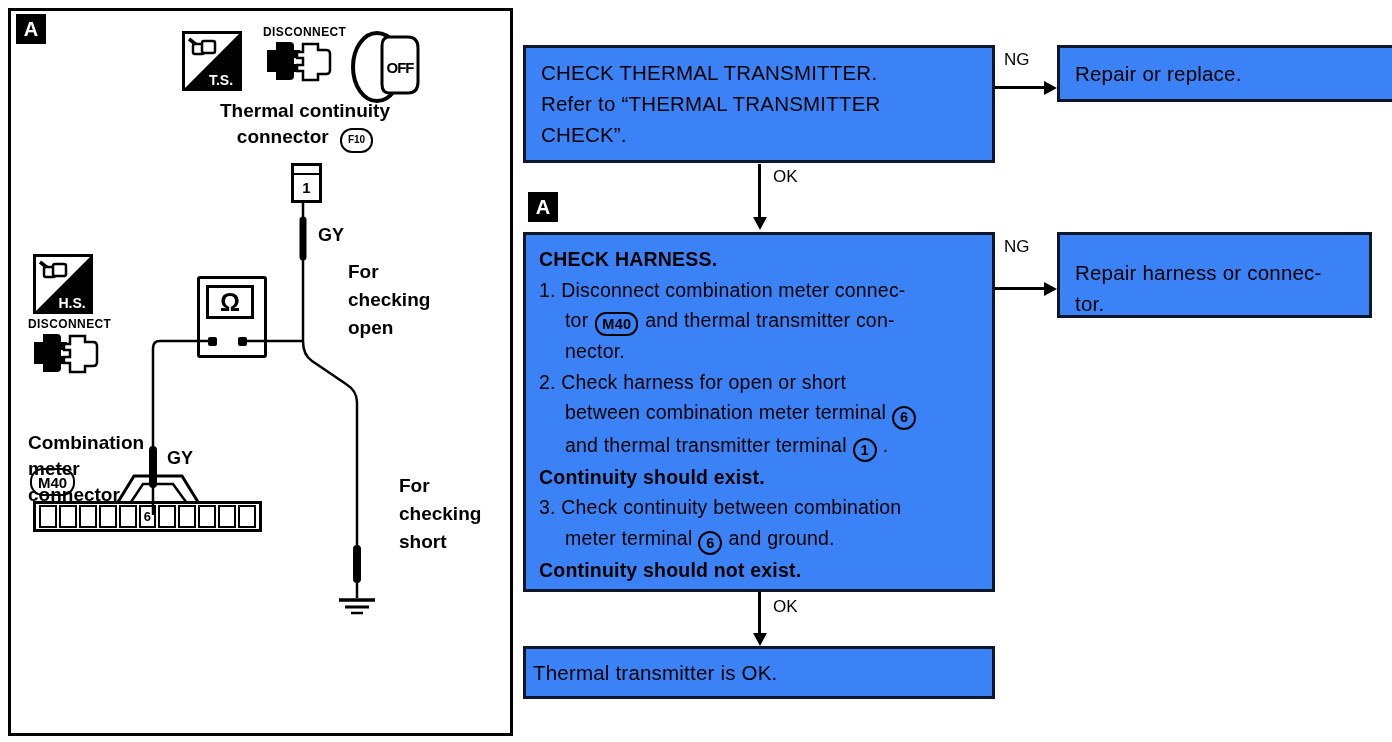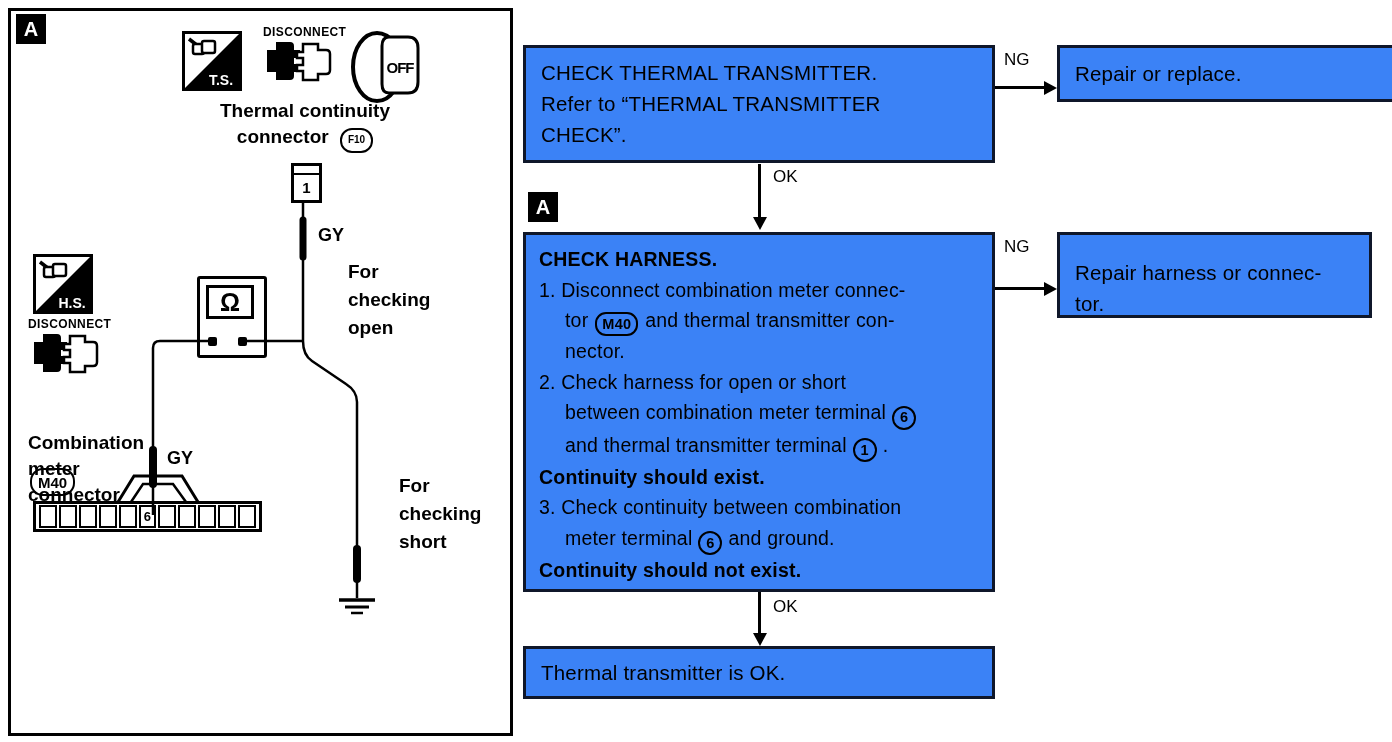--- a/index.html
+++ b/index.html
@@ -29,21 +29,21 @@
   .mini-caption{font-size:12px;font-weight:bold;letter-spacing:.4px;z-index:10;}
   
   .flowbox{border:3px solid #0f172a;background:#3b82f6;z-index:6;box-sizing:border-box;
            font-size:20.5px;line-height:31px;letter-spacing:.2px;}
   .bold{font-weight:bold;}
   #box1{left:523px;top:45px;width:472px;height:118px;padding:9px 15px;}
   #repair1{left:1057px;top:45px;width:370px;height:57px;display:flex;align-items:center;padding:0 15px;}
   #box2{left:523px;top:232px;width:472px;height:360px;padding:9px 13px;font-size:19.5px;line-height:30.5px;}
   #box2 .ind{padding-left:26px;}
   #repair2{left:1057px;top:232px;width:315px;height:86px;padding:22px 15px;}
-  #box3{left:523px;top:646px;width:472px;height:53px;display:flex;align-items:center;padding:0 15px;}
+  #box3{left:523px;top:646px;width:472px;height:53px;display:flex;align-items:center;padding:0 7px;}
   .oval{display:inline-flex;align-items:center;justify-content:center;border:2.5px solid #000;
         border-radius:11px;padding:0 5px;height:20px;font-size:14.5px;font-weight:bold;margin:0 7px;
         vertical-align:-2px;}
   .circ{display:inline-flex;align-items:center;justify-content:center;border:2px solid #000;
         border-radius:50%;width:20px;height:20px;font-size:14.5px;font-weight:bold;margin:0 6px;
         vertical-align:-3px;}
   .lbl{font-size:17px;z-index:10;}
   .hline{height:3px;background:#000;z-index:4;}
   .vline{width:3px;background:#000;z-index:4;}
   .arr-right{width:0;height:0;border-left:13px solid #000;border-top:7px solid transparent;

